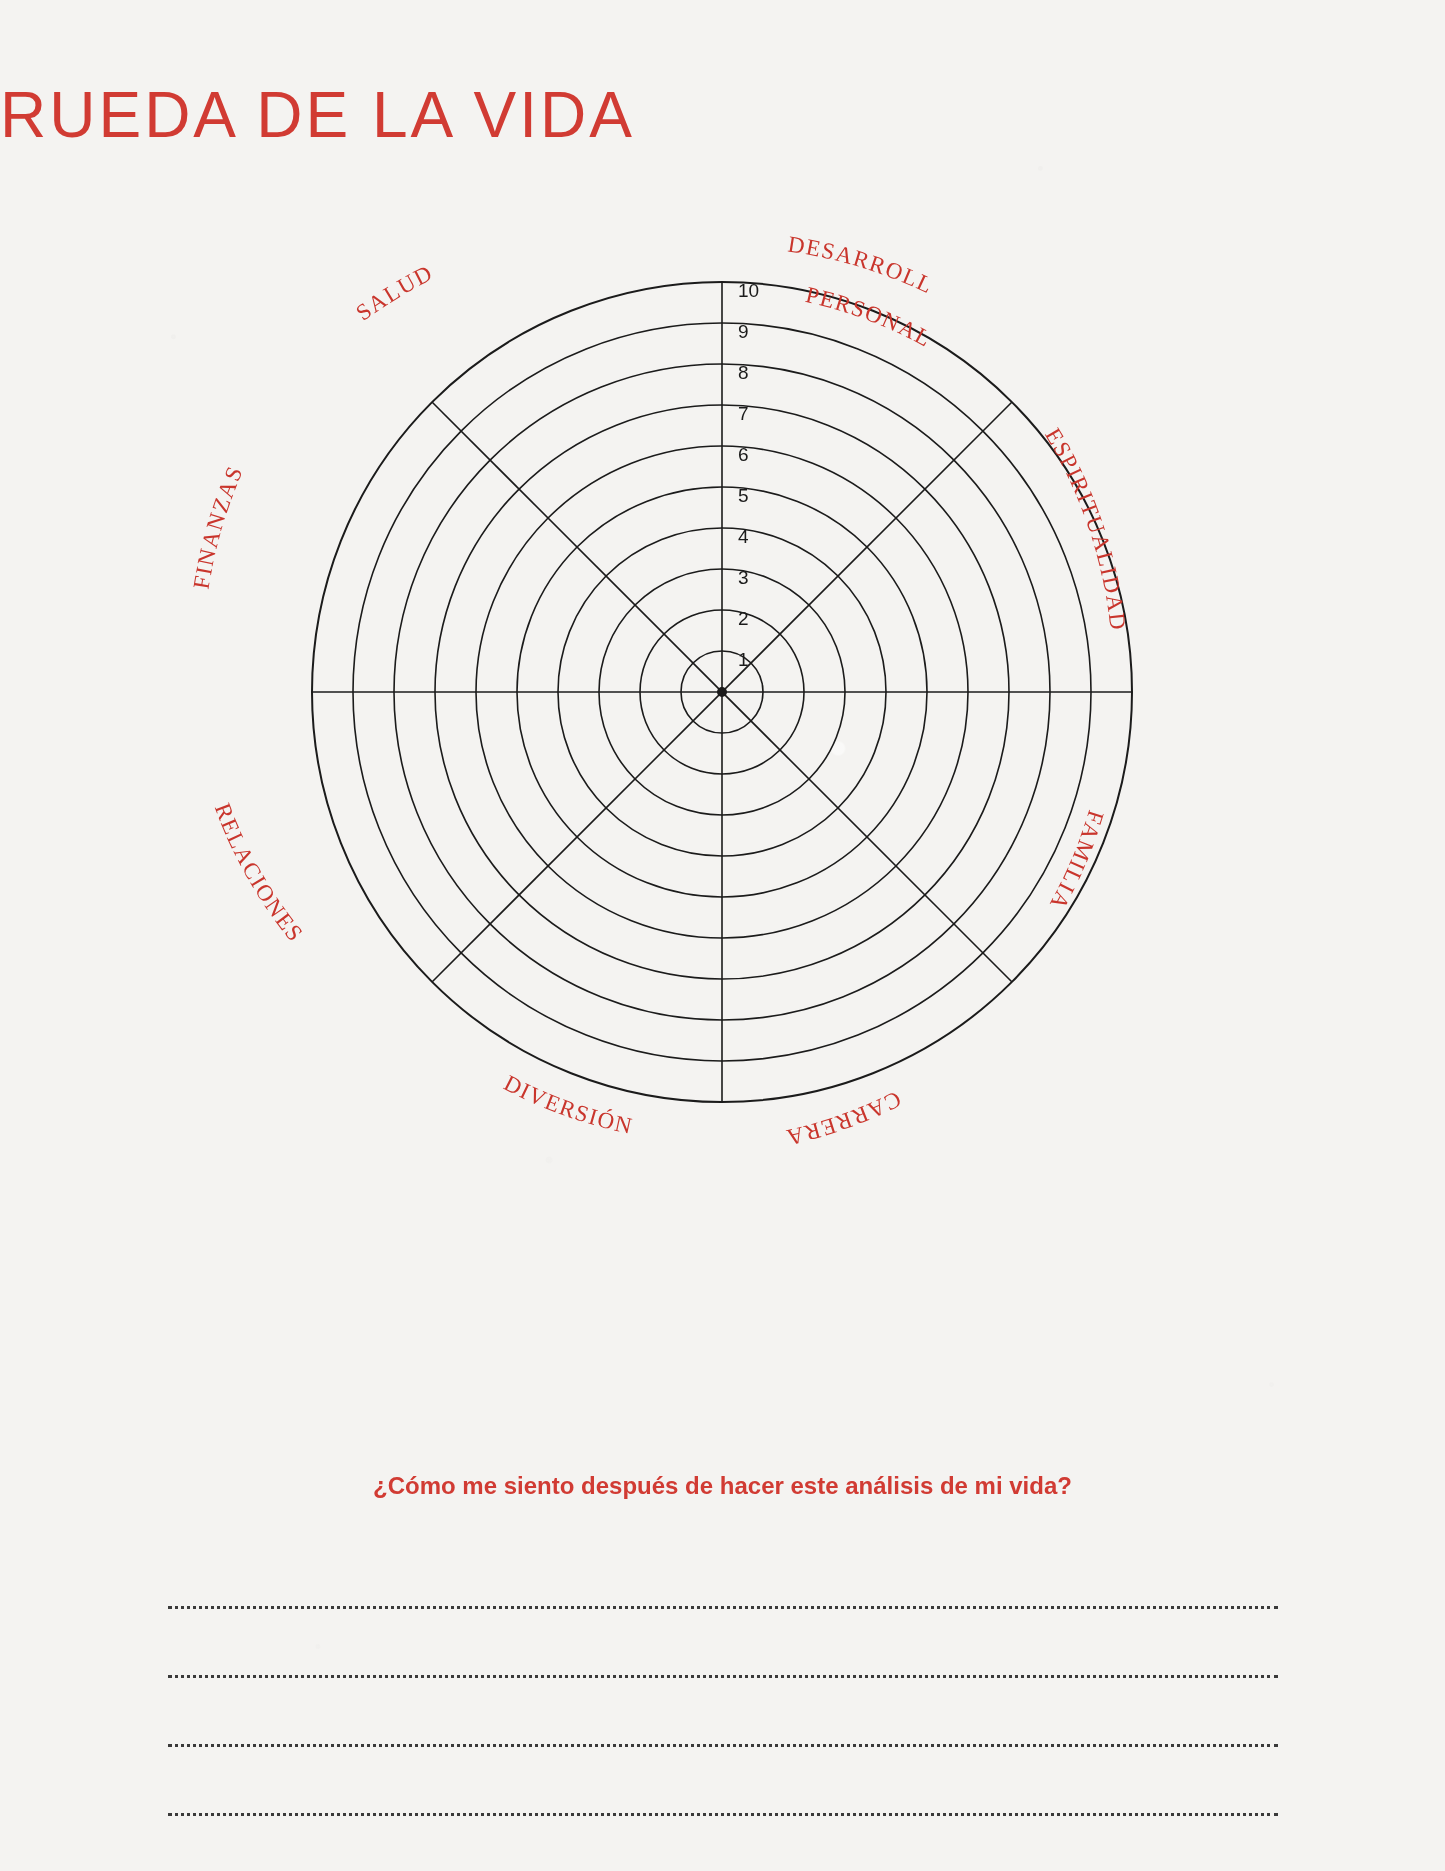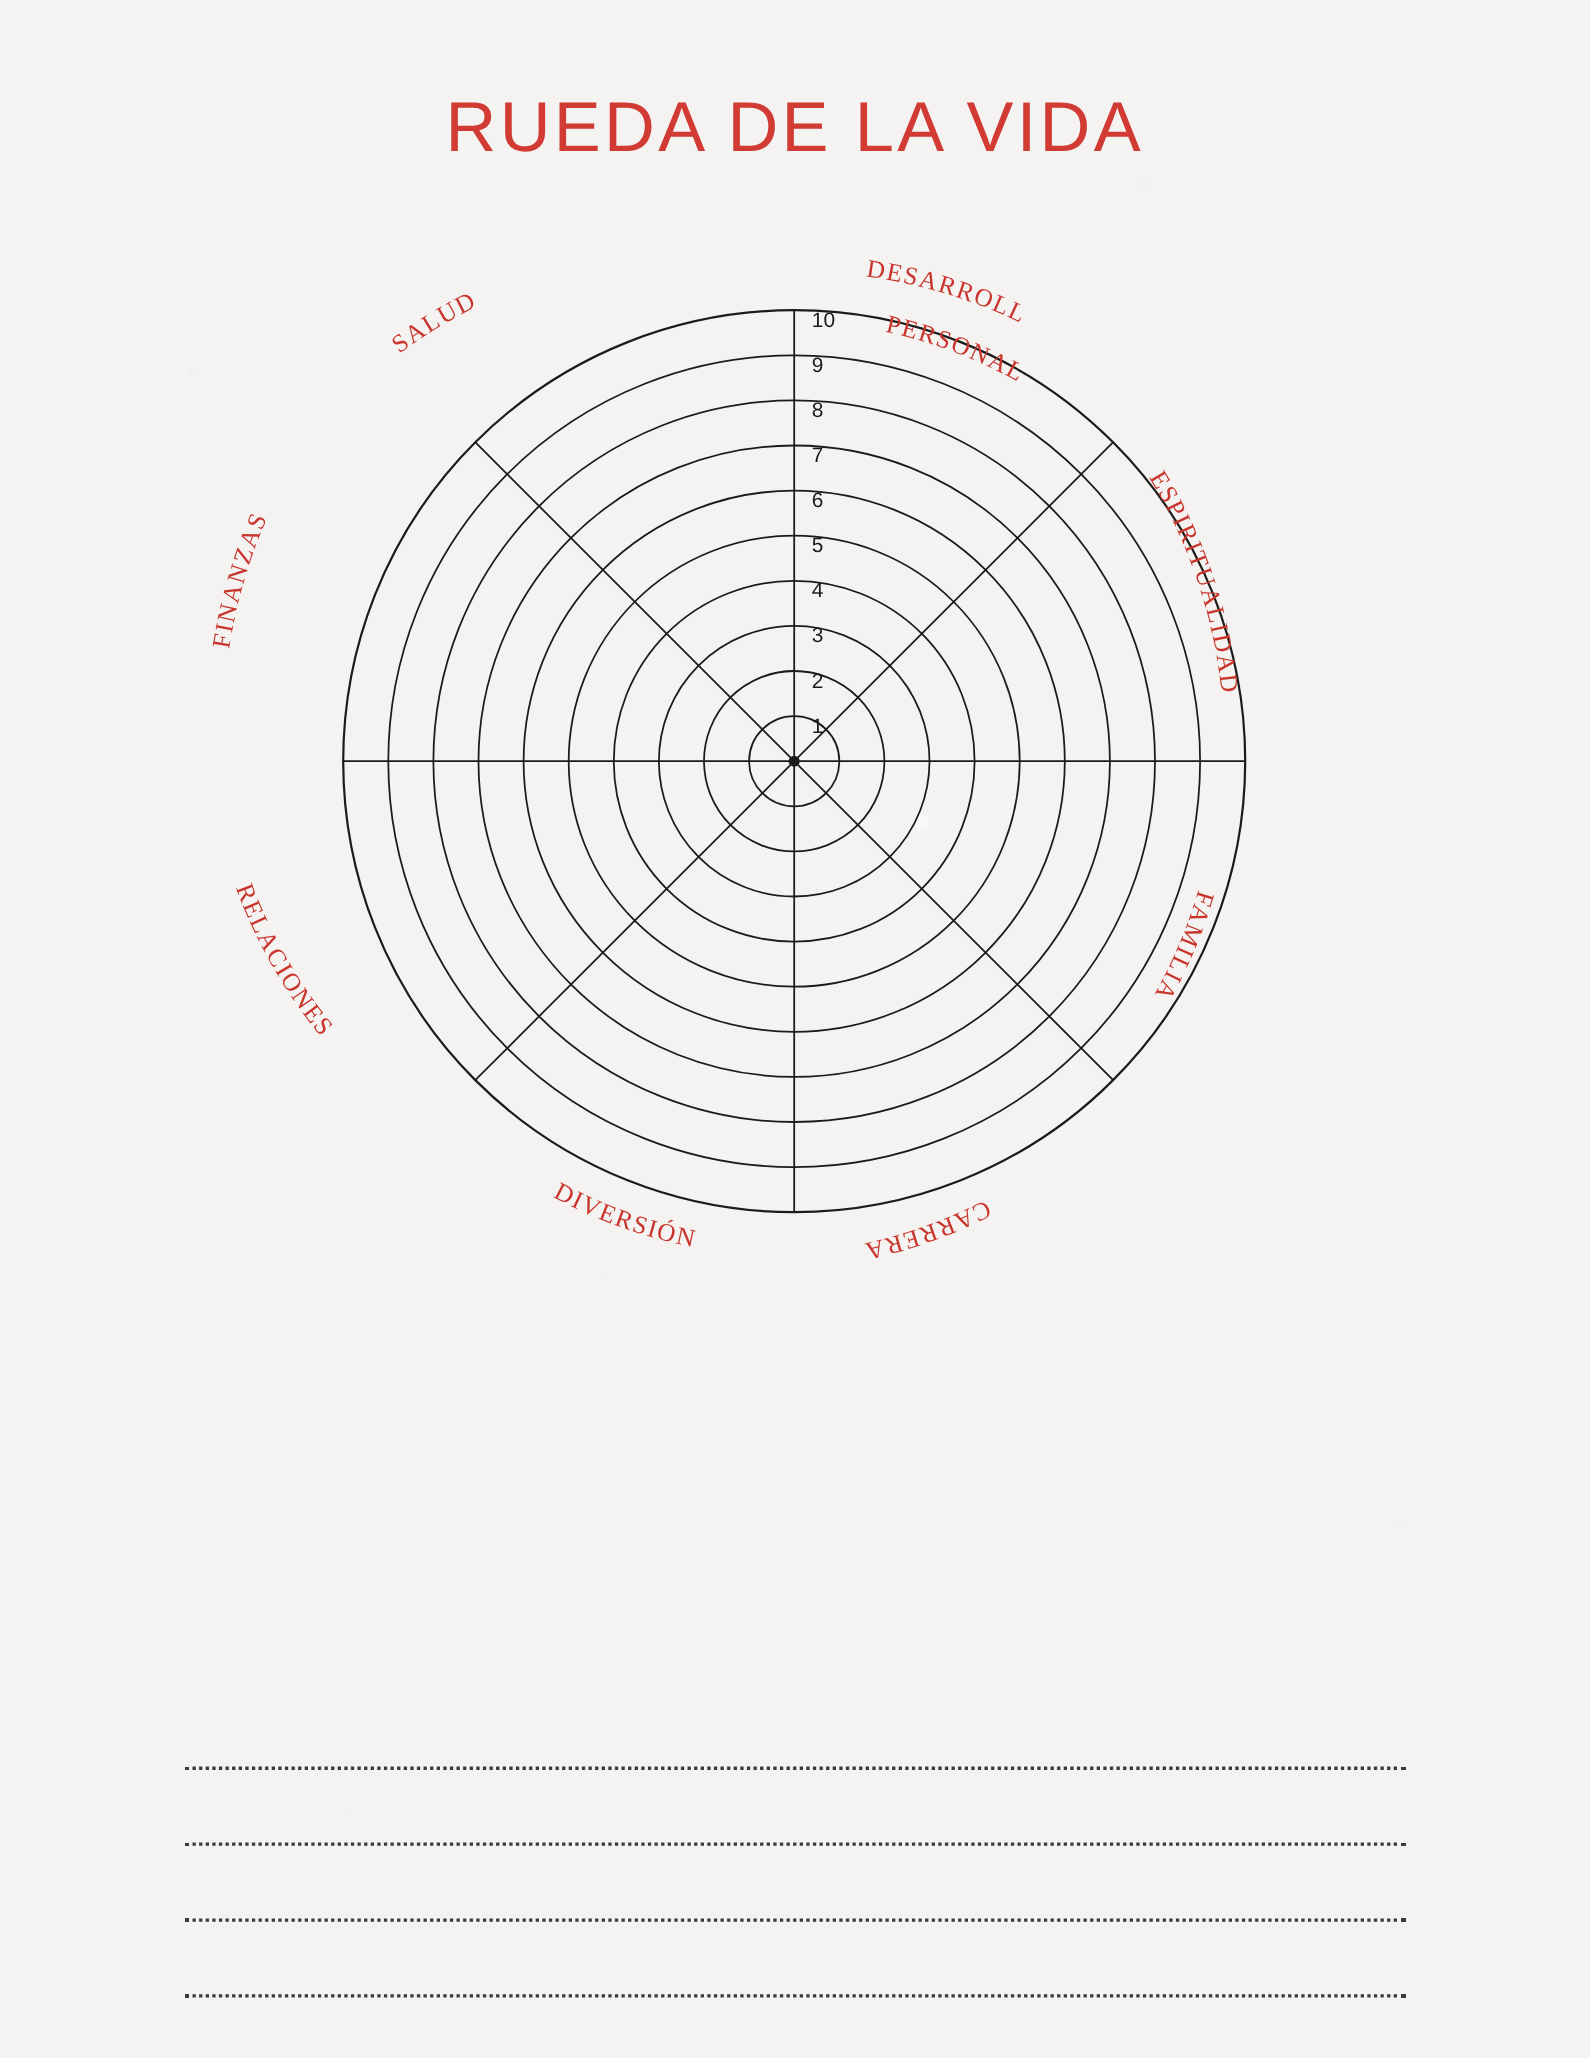--- a/index.html
+++ b/index.html
@@ -31,21 +31,21 @@
       radial-gradient(circle at 88% 74%, rgba(0,0,0,0.013) 0 2px, transparent 3px),
       radial-gradient(circle at 22% 88%, rgba(0,0,0,0.012) 0 2px, transparent 3px),
       radial-gradient(circle at 58% 40%, rgba(255,255,255,0.5) 0 6px, transparent 8px);
     pointer-events: none;
   }
   .title {
     position: absolute;
     top: 78px;
     left: 0;
     width: 100%;
-    text-align: center;
+    text-align: left;
     color: #d13b33;
     font-size: 64px;
     letter-spacing: 3px;
     font-weight: 400;
     font-family: "Liberation Sans", sans-serif;
   }
   .wheel-wrap {
     position: absolute;
     left: 137px;
     top: 180px;
@@ -168,20 +168,21 @@
         <text class="cat-label">
           <textPath href="#arcFinanzas" startOffset="6%">FINANZAS</textPath>
         </text>
         <text class="cat-label">
           <textPath href="#arcSalud" startOffset="10%">SALUD</textPath>
         </text>
       </g>
     </svg>
   </div>
 
+  <div class="question">¿Cómo me siento después de hacer este análisis de mi vida?</div>
 
   <div class="lines">
     <div class="dotline"></div>
     <div class="dotline"></div>
     <div class="dotline"></div>
     <div class="dotline"></div>
   </div>
 </div>
 
 </body></html>

